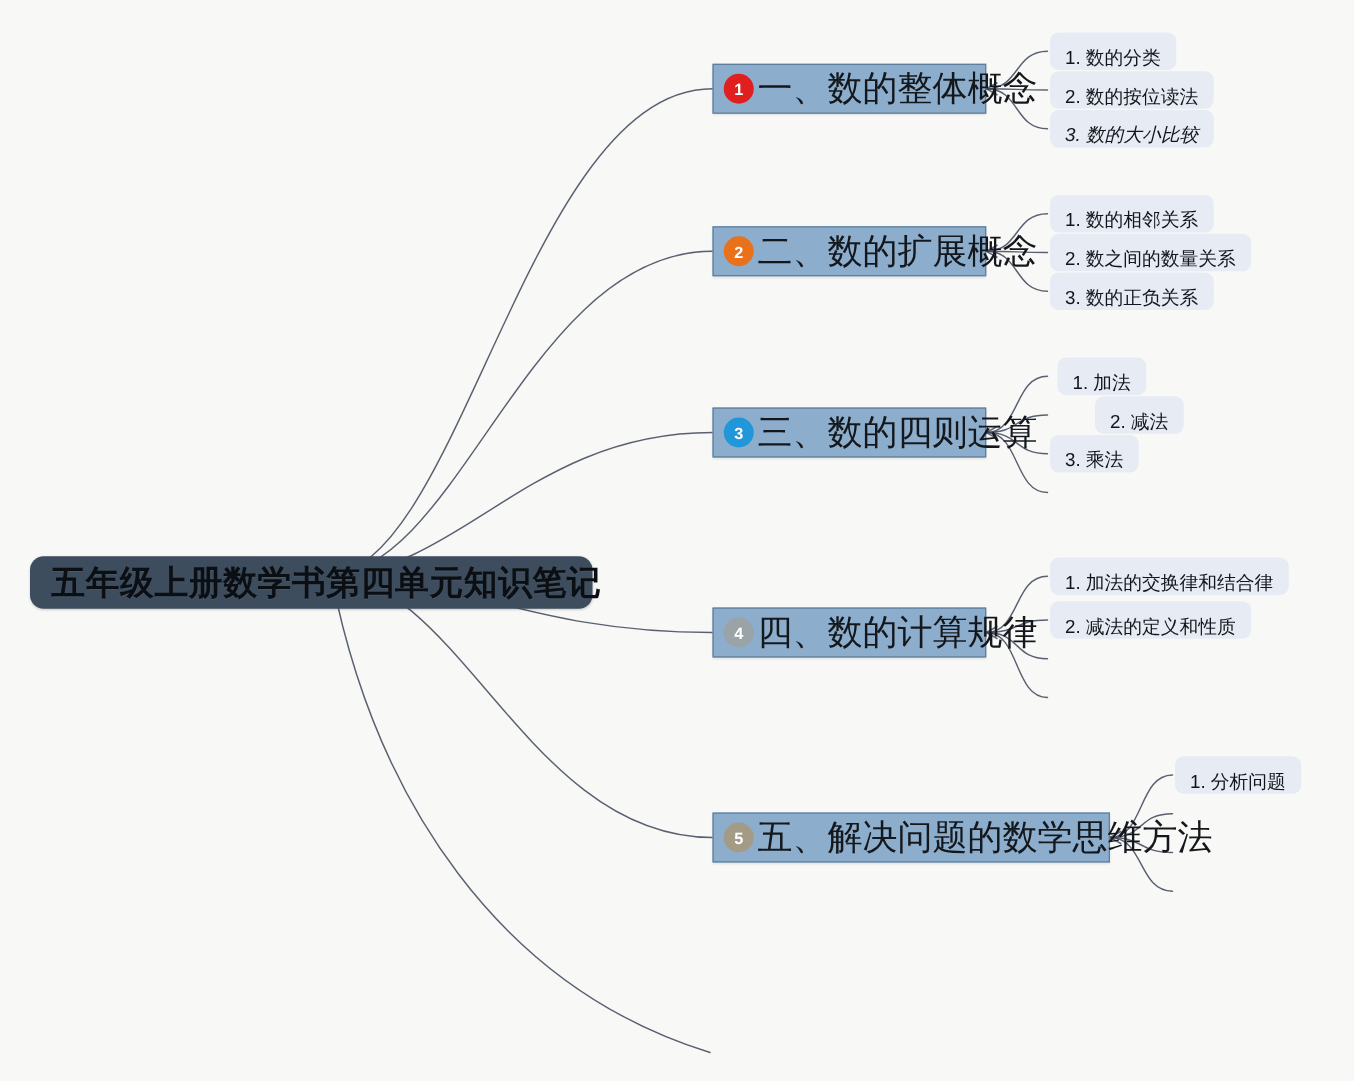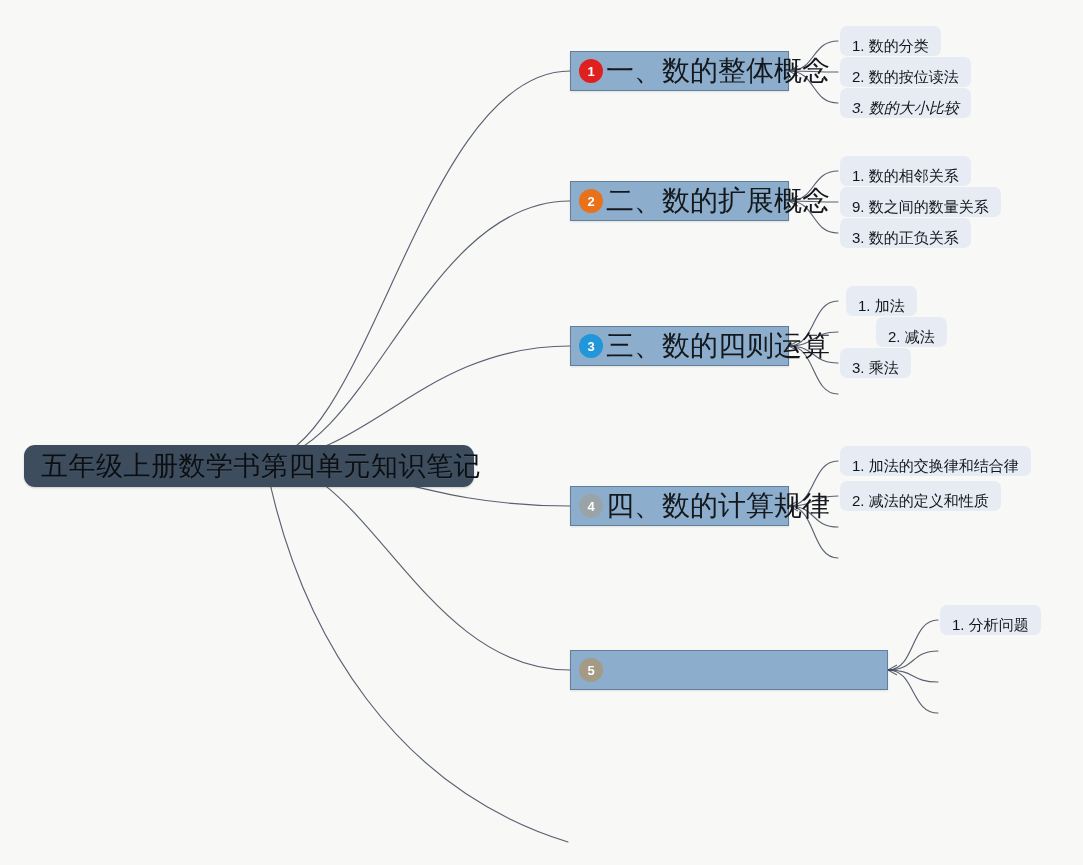--- a/index.html
+++ b/index.html
@@ -27,21 +27,21 @@
     box-sizing: border-box;
     display: flex;
     align-items: center;
     white-space: nowrap;
   }
   
   .root {
     background: #3d4d5e;
     border-radius: 11px;
     color: #000000;
-    font-weight: normal;
+    font-weight: bold;
     font-size: 27px;
     letter-spacing: 0.5px;
     padding: 0 17px;
     box-shadow: 0 1px 2px rgba(0,0,0,0.18);
   }
   .root-label {
     color: #0b0f14;
     text-shadow: 0 1px 0 rgba(255,255,255,0.05);
   }
   
@@ -141,21 +141,21 @@
         <span>3. 数的大小比较</span>
       </div>
       <div class="node branch" style="left: 570px; top: 181px; width: 219px; height: 40px; background: rgb(140, 173, 204);">
         <span class="badge" style="background: rgb(232, 113, 26);">2</span>
         <span class="branch-label">二、数的扩展概念</span>
       </div>
       <div class="leaf" style="left: 840px; top: 156px; min-width: 126px;">
         <span>1. 数的相邻关系</span>
       </div>
       <div class="leaf" style="left: 840px; top: 187px; min-width: 156px;">
-        <span>9. 数之间的数量关系</span>
+        <span>2. 数之间的数量关系</span>
       </div>
       <div class="leaf" style="left: 840px; top: 218px; min-width: 126px;">
         <span>3. 数的正负关系</span>
       </div>
       <div class="node branch" style="left: 570px; top: 326px; width: 219px; height: 40px; background: rgb(140, 173, 204);">
         <span class="badge" style="background: rgb(33, 150, 217);">3</span>
         <span class="branch-label">三、数的四则运算</span>
       </div>
       <div class="leaf" style="left: 840px; top: 286px; min-width: 68px; margin-left: 6px;">
         <span>1. 加法</span>
@@ -171,19 +171,20 @@
         <span class="branch-label">四、数的计算规律</span>
       </div>
       <div class="leaf" style="left: 840px; top: 446px; min-width: 180px;">
         <span>1. 加法的交换律和结合律</span>
       </div>
       <div class="leaf" style="left: 840px; top: 481px; min-width: 156px;">
         <span>2. 减法的定义和性质</span>
       </div>
       <div class="node branch" style="left: 570px; top: 650px; width: 318px; height: 40px; background: rgb(140, 173, 204);">
         <span class="badge" style="background: rgb(163, 155, 134);">5</span>
+        <span class="branch-label">五、解决问题的数学思维方法</span>
       </div>
       <div class="leaf" style="left: 940px; top: 605px; min-width: 98px;">
         <span>1. 分析问题</span>
       </div>
     </div>
 
 </div>
 
 </body></html>

